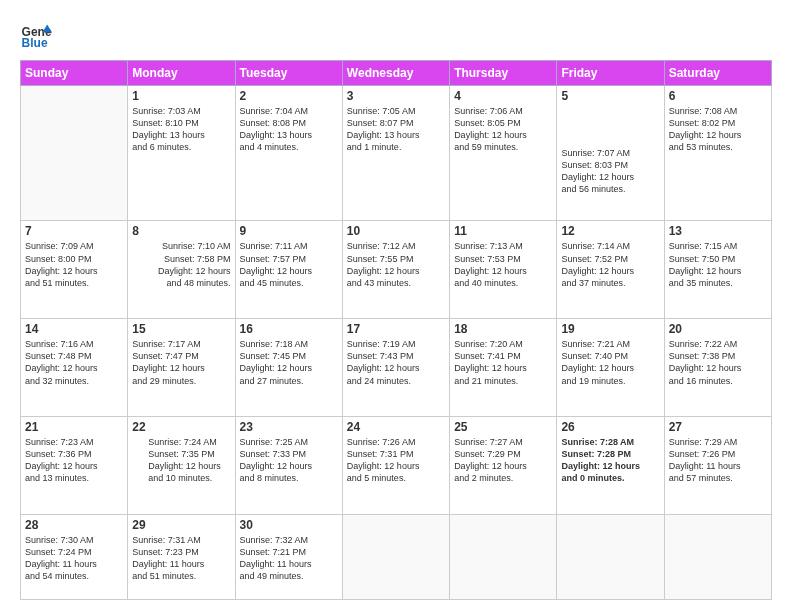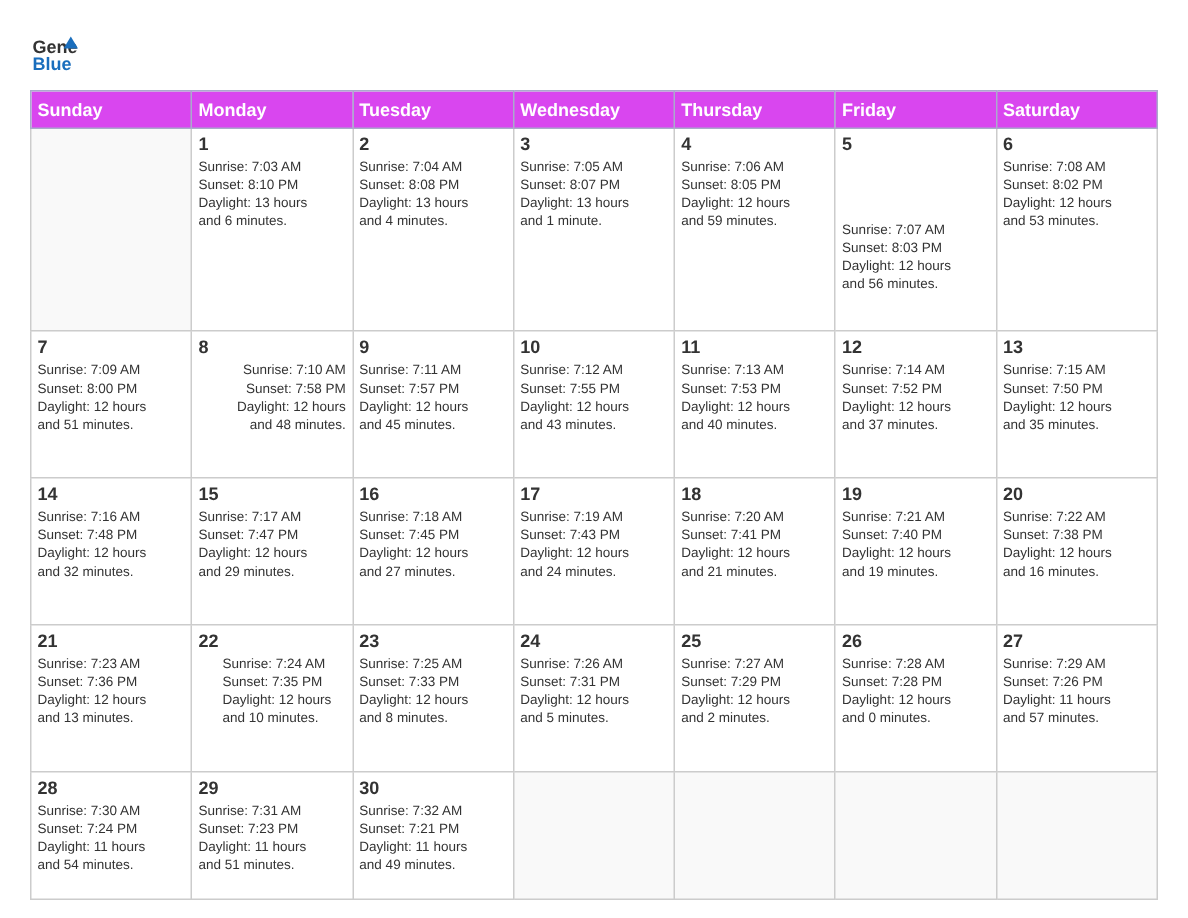--- a/index.html
+++ b/index.html
@@ -295,21 +295,21 @@
           </td>
           <td>
             <span class="day-num">25</span>
             <div class="cell-info" style="white-space: pre-line;">Sunrise: 7:27 AM
 Sunset: 7:29 PM
 Daylight: 12 hours
 and 2 minutes.</div>
           </td>
           <td>
             <span class="day-num">26</span>
-            <div class="cell-info" style="white-space: pre-line;">Sunrise: 7:28 AM
+            <div class="cell-info" style="white-space: pre-line; font-weight: bold;">Sunrise: 7:28 AM
 Sunset: 7:28 PM
 Daylight: 12 hours
 and 0 minutes.</div>
           </td>
           <td>
             <span class="day-num">27</span>
             <div class="cell-info" style="white-space: pre-line;">Sunrise: 7:29 AM
 Sunset: 7:26 PM
 Daylight: 11 hours
 and 57 minutes.</div>

